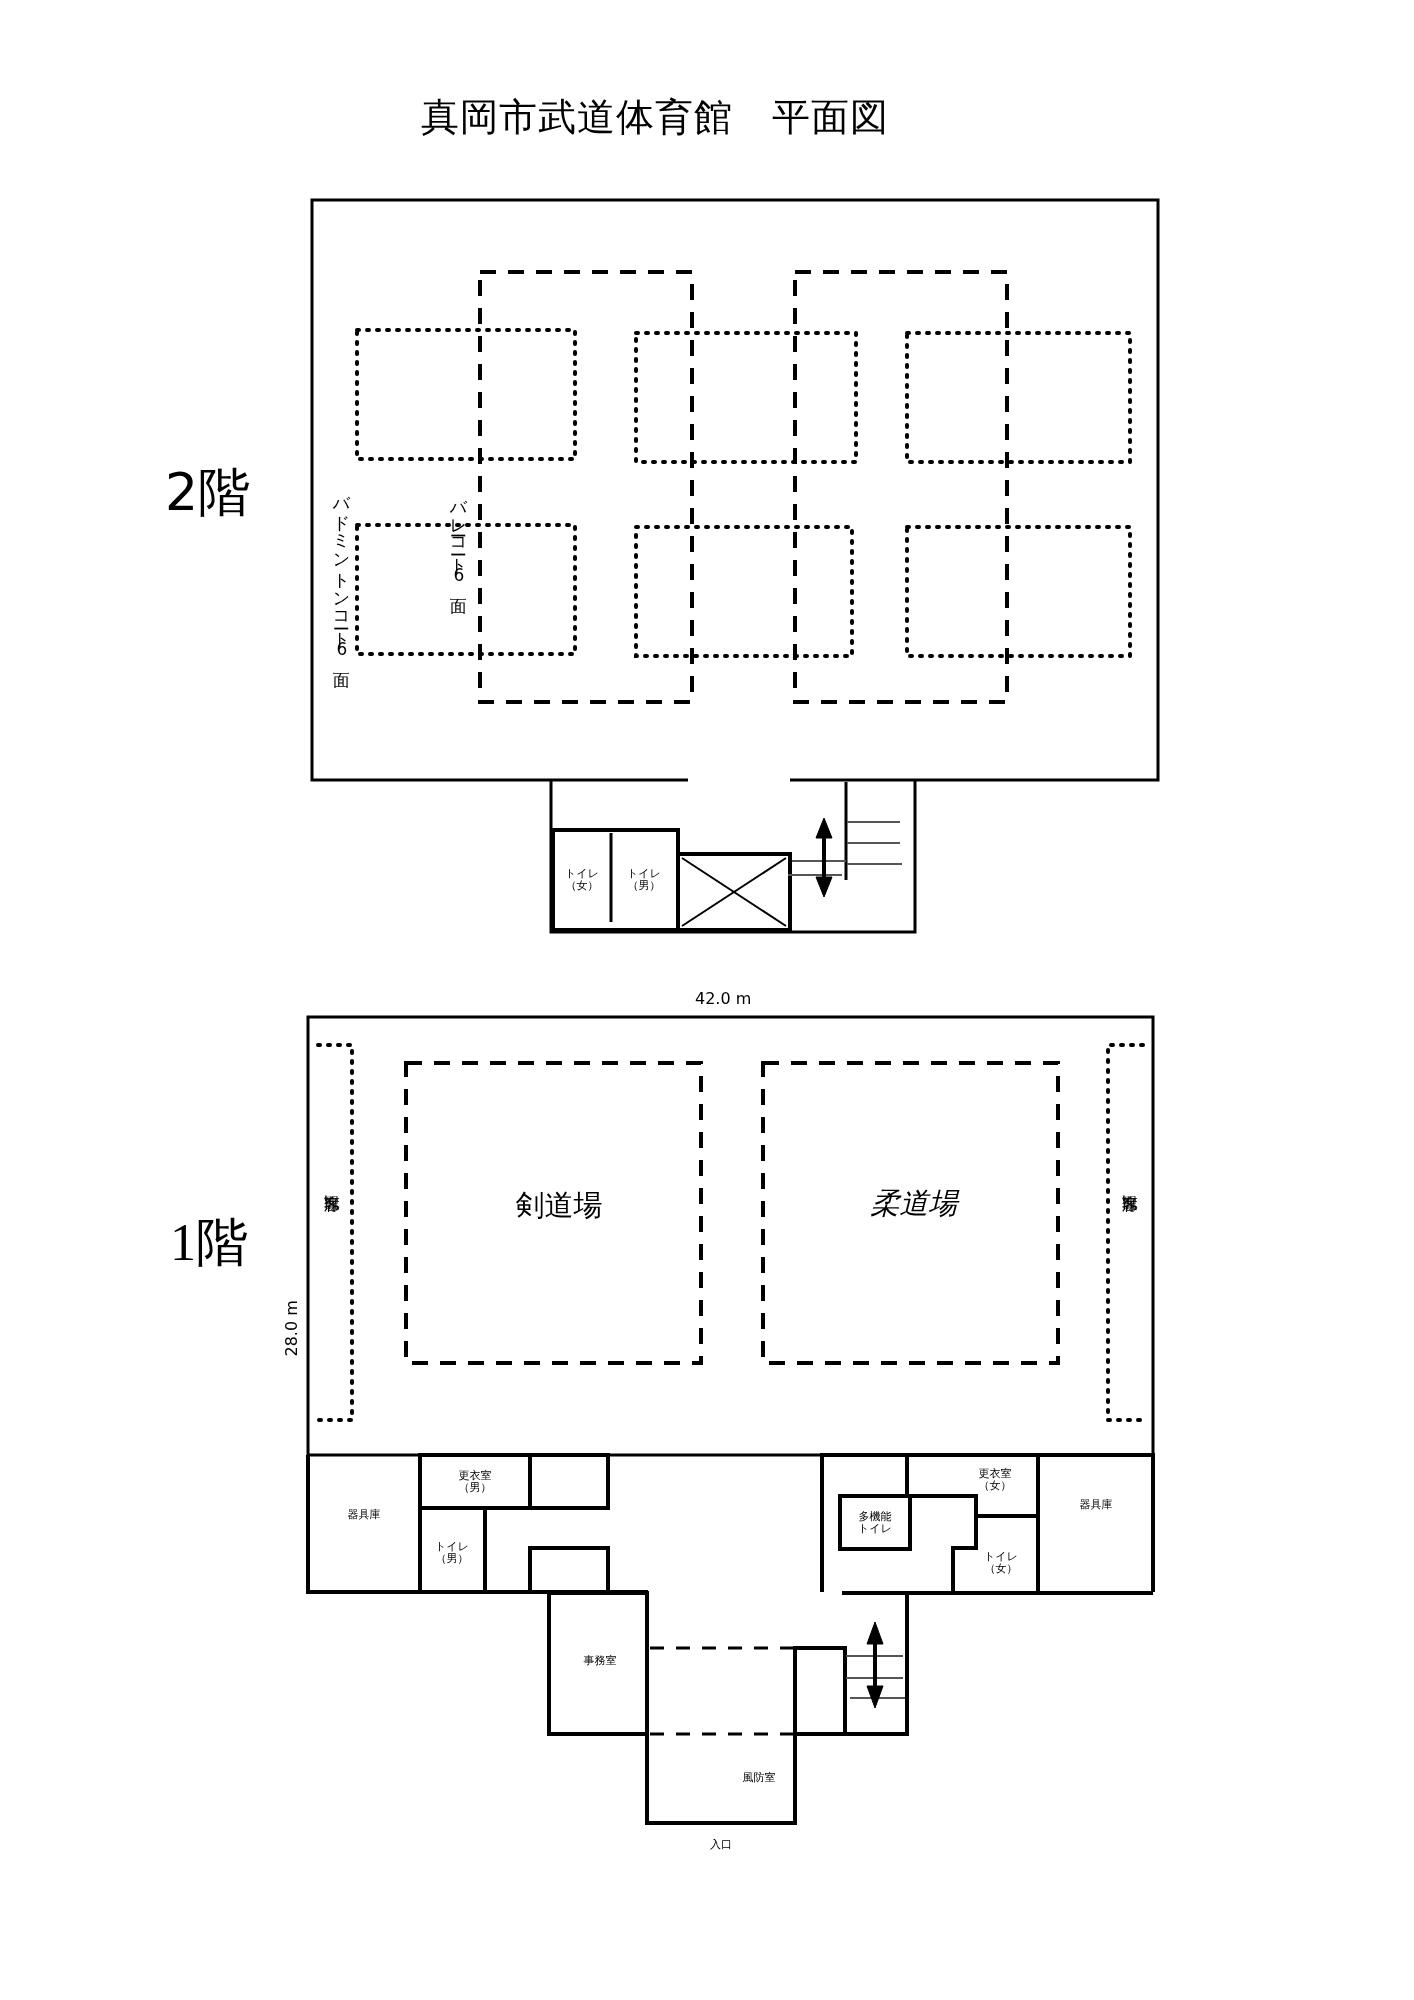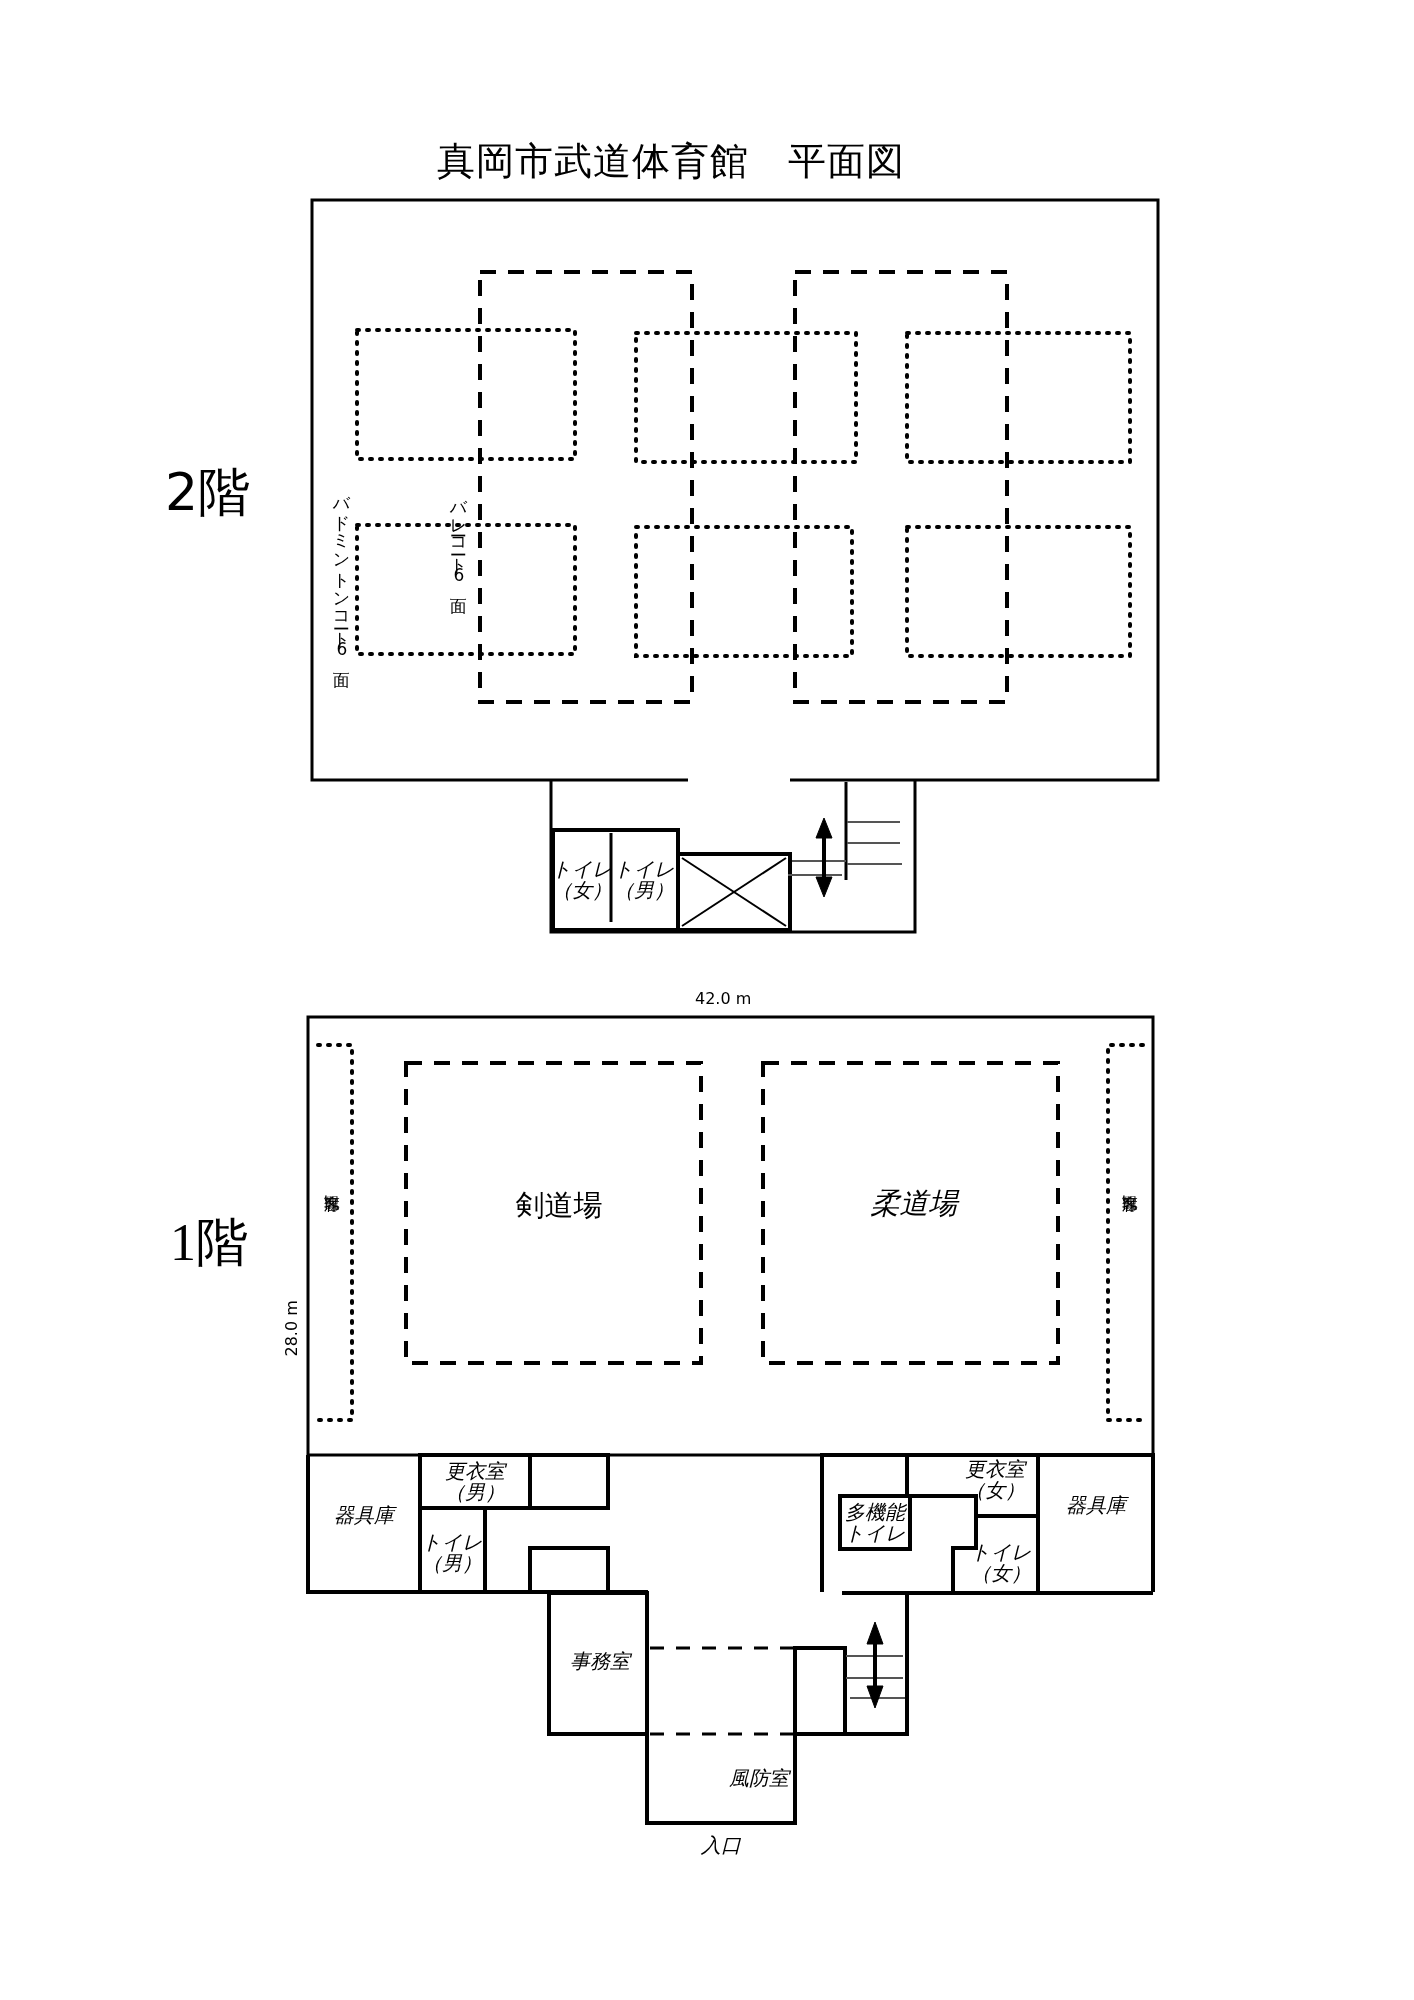--- a/index.html
+++ b/index.html
@@ -1,22 +1,22 @@
 <!DOCTYPE html>
 <html><head>
 <meta charset="utf-8">
 <style>
   html, body { margin: 0; padding: 0; background: #ffffff; }
   body { width: 1414px; height: 2000px; position: relative; overflow: hidden;
          font-family: "DejaVu Sans", "Liberation Sans", sans-serif; color: #000; }
   svg { position: absolute; left: 0; top: 0; }
   .lbl { position: absolute; white-space: nowrap; line-height: 1.05; text-align: center; }
-  .title { font-size: 38px; left: 16px; width: 1310px; top: 98px; letter-spacing: 1px; margin-top: 44px; }
+  .title { font-size: 38px; left: 0; width: 1310px; top: 98px; letter-spacing: 1px; }
   .floor { font-size: 52px; }
-  .room { font-size: 20px; transform: translate(-50%, -50%); font-style: italic; }
+  .room { font-size: 11px; transform: translate(-50%, -50%); }
   .room-lg { font-size: 29px; transform: translate(-50%, -50%); }
   .vert { writing-mode: vertical-rl; text-orientation: upright; font-size: 17px; }
   .vert-sm { writing-mode: vertical-rl; text-orientation: upright; font-size: 16px; }
   .dim { font-size: 16px; text-align: center; }
   .dim-rot { font-size: 16px; transform: rotate(-90deg); transform-origin: center; }
 </style>
 </head>
 <body>
 
 <svg width="1414" height="2000" viewBox="0 0 1414 2000">

